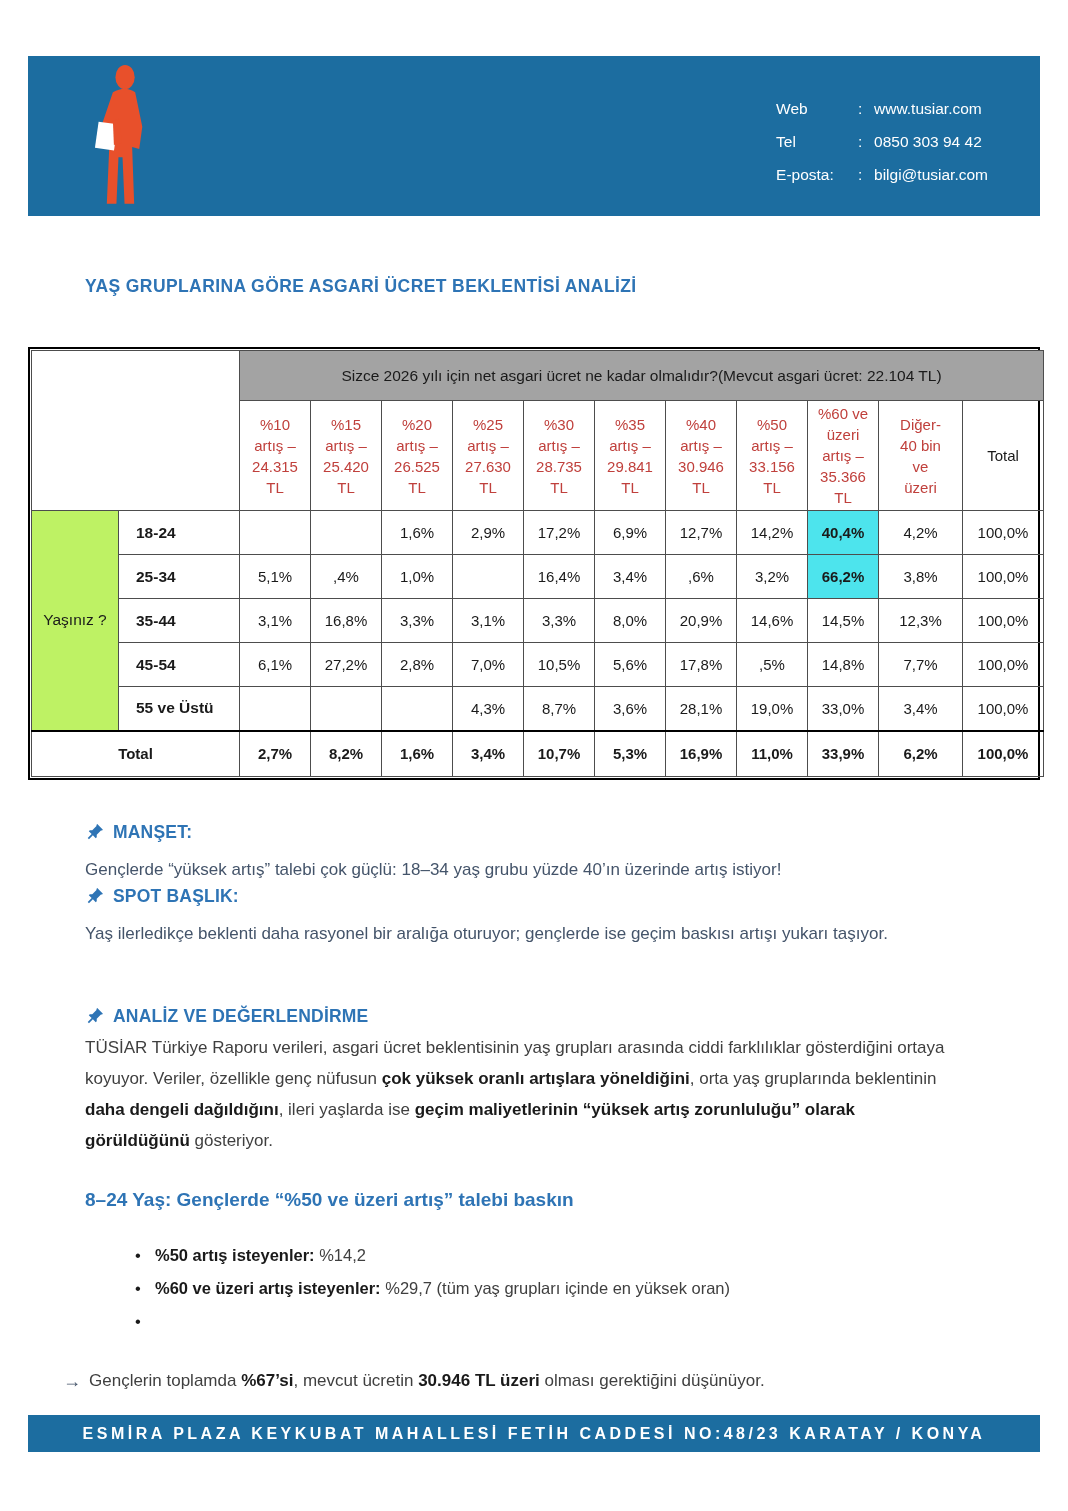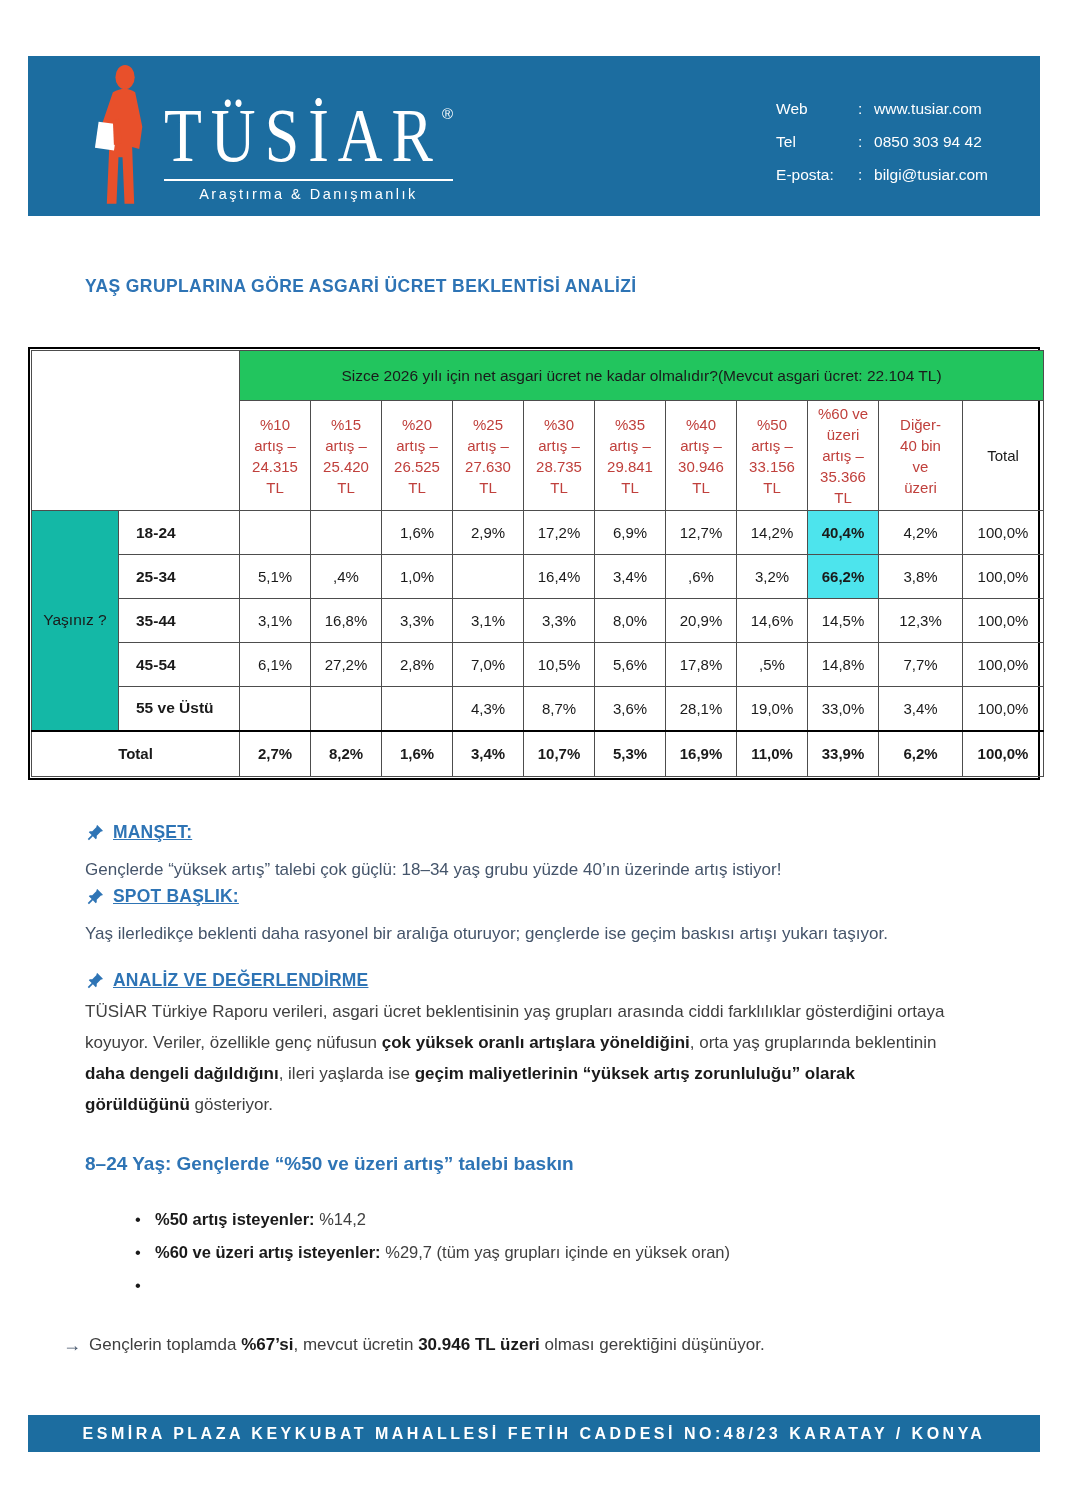--- a/index.html
+++ b/index.html
@@ -40,41 +40,41 @@
   
   .table-wrap {
     position:absolute; left:28px; top:347px; width:1012px;
     border:2px solid #000; padding:1px; background:#fff;
   }
   table { border-collapse:collapse; width:100%; table-layout:fixed; }
   td {
     border:1px solid #4d4d4d; text-align:center; vertical-align:middle;
     font-size:15px; color:#1a1a1a; padding:2px;
   }
-  td.question { background:#22c55e; height:50px; font-size:15.5px; }
+  td.question { background:#a3a3a3; height:50px; font-size:15.5px; }
   td.corner { background:#ffffff; }
   td.colhead { color:#c0403c; height:102px; white-space:pre-line; line-height:1.4; }
   td.colhead.total-head { color:#1a1a1a; }
-  td.group { background:#14b8a6; font-size:15.5px; }
+  td.group { background:#bef264; font-size:15.5px; }
   td.age { text-align:left; padding-left:17px; font-weight:bold; font-size:15.5px; }
   tbody tr td { height:44px; }
   tr.total-row td { font-weight:bold; height:46px; border-top:2px solid #000; }
   td.total-label { font-weight:bold; }
   td.hl { background:#4de4ed; font-weight:bold; }
 
   
   .content { position:absolute; left:85px; top:822px; width:905px; }
   .pin-heading {
-    display:flex; align-items:flex-end; gap:9px; color:#2e74b5;
-    font-size:17.5px; font-weight:600; letter-spacing:0.2px;text-decoration:underline;
+    display:flex; align-items:center; gap:9px; color:#2e74b5;
+    font-size:17.5px; font-weight:600; letter-spacing:0.2px;
   }
   .pin-svg { width:19px; height:19px; flex:0 0 auto; }
   .lead { color:#44546a; font-size:17px; line-height:1.95; }
   .mt12 { margin-top:10px; } .mt14 { }
-  .analiz-head { margin-top:20px; }
+  .analiz-head { margin-top:56px; }
   .analiz-par {
     margin-top:6px; width:872px; color:#3f3f3f; font-size:17px; line-height:1.82;
   }
   .analiz-par b, .bullet b, .arrow-line b { color:#1a1a1a; font-weight:700; }
   .youth-heading { margin-top:32px; color:#2e74b5; font-size:19px; font-weight:700; }
   .bullet-list { margin-top:28px; margin-left:36px; list-style:none; }
   .bullet { display:flex; font-size:16.5px; color:#3f3f3f; line-height:33px; }
   .bullet .dot { width:34px; text-align:center; color:#1a1a1a; }
   .arrow-line {
     margin-top:30px; margin-left:-22px; display:flex; gap:8px;
@@ -95,26 +95,20 @@
 <div class="page">
 
   <div class="banner">
     <div class="logo-area">
       <svg class="person-svg" viewBox="0 0 70 150">
         <ellipse cx="39" cy="13" rx="9.5" ry="12" fill="#e8502b"></ellipse>
         <path fill="#e8502b" d="M27 28 Q39 21 49 28 L56 62 L53 84 L46 82 L48 138 L38.5 138 L36.5 92 L32.5 92 L30.5 138 L21 138 L23.5 80 L14 66 Z"></path>
         <rect x="11" y="58" width="19" height="26" fill="#ffffff" transform="rotate(8 20 71)"></rect>
         <path fill="#e8502b" d="M27 56 L33 54 L36 78 L28 80 Z"></path>
       </svg>
-      <div class="logo-text">
-        <div>
-          <span class="logo-title">TÜSİAR</span><span class="logo-reg">®</span>
-        </div>
-        <div class="logo-subtitle">Araştırma &amp; Danışmanlık</div>
-      </div>
     </div>
     <div class="contact">
       <div class="contact-row">
         <span>Web</span>
         <span>:</span>
         <span>www.tusiar.com</span>
       </div>
       <div class="contact-row">
         <span>Tel</span>
         <span>:</span>

